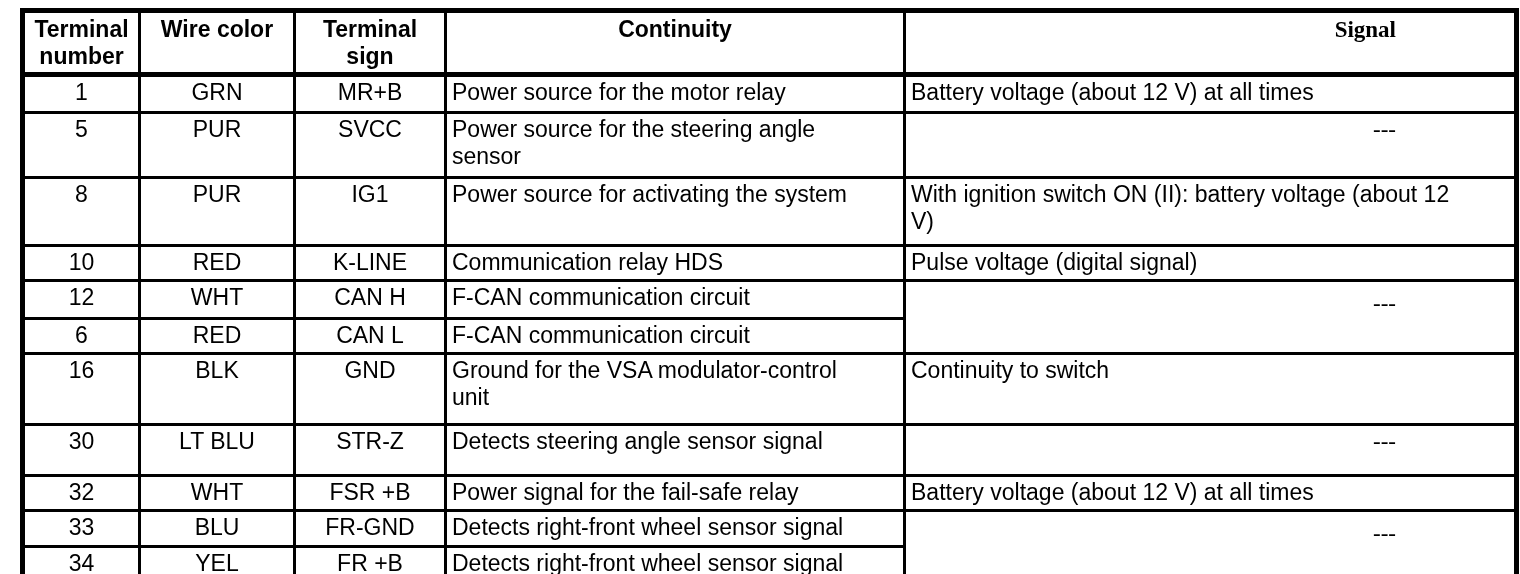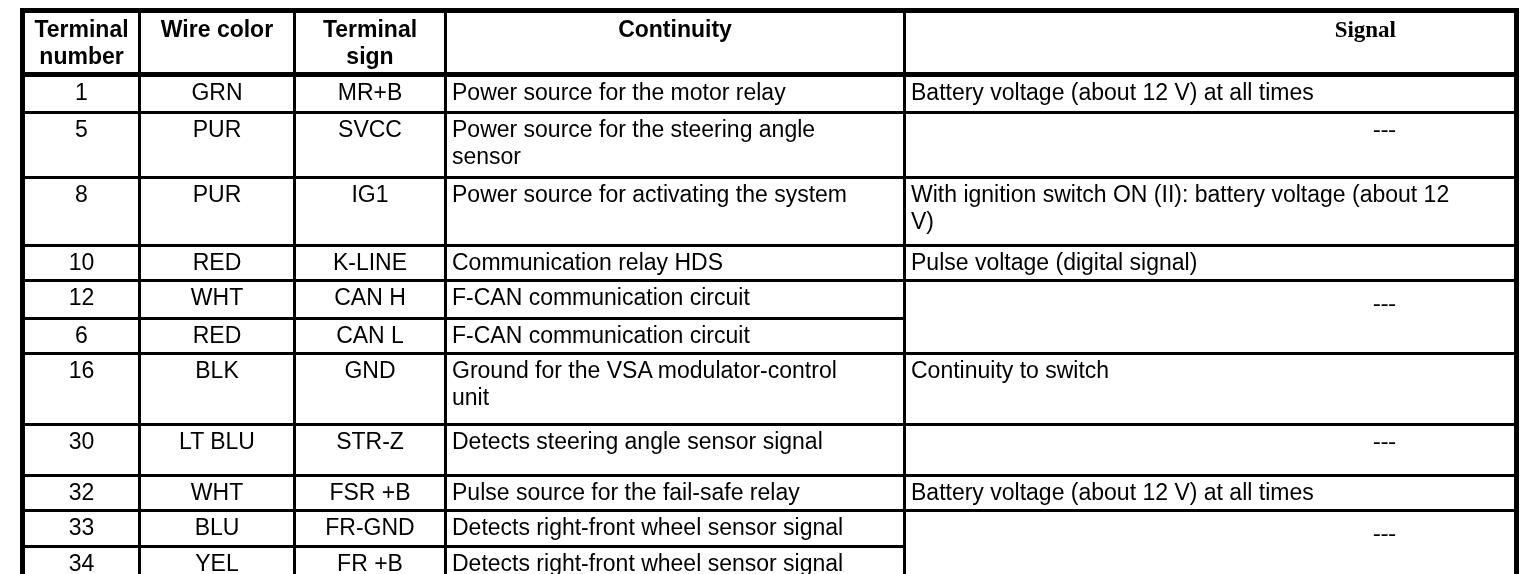--- a/index.html
+++ b/index.html
@@ -128,21 +128,21 @@
       <td class="c">30</td>
       <td class="c">LT BLU</td>
       <td class="c">STR-Z</td>
       <td class="l">Detects steering angle sensor signal</td>
       <td class="dash">---</td>
     </tr>
     <tr style="height:35px">
       <td class="c">32</td>
       <td class="c">WHT</td>
       <td class="c">FSR +B</td>
-      <td class="l">Pulse source for the fail-safe relay</td>
+      <td class="l">Power signal for the fail-safe relay</td>
       <td class="l">Battery voltage (about 12 V) at all times</td>
     </tr>
     <tr style="height:36px">
       <td class="c">33</td>
       <td class="c">BLU</td>
       <td class="c">FR-GND</td>
       <td class="l">Detects right-front wheel sensor signal</td>
       <td class="dash dashm" rowspan="2">---</td>
     </tr>
     <tr style="height:39px">

